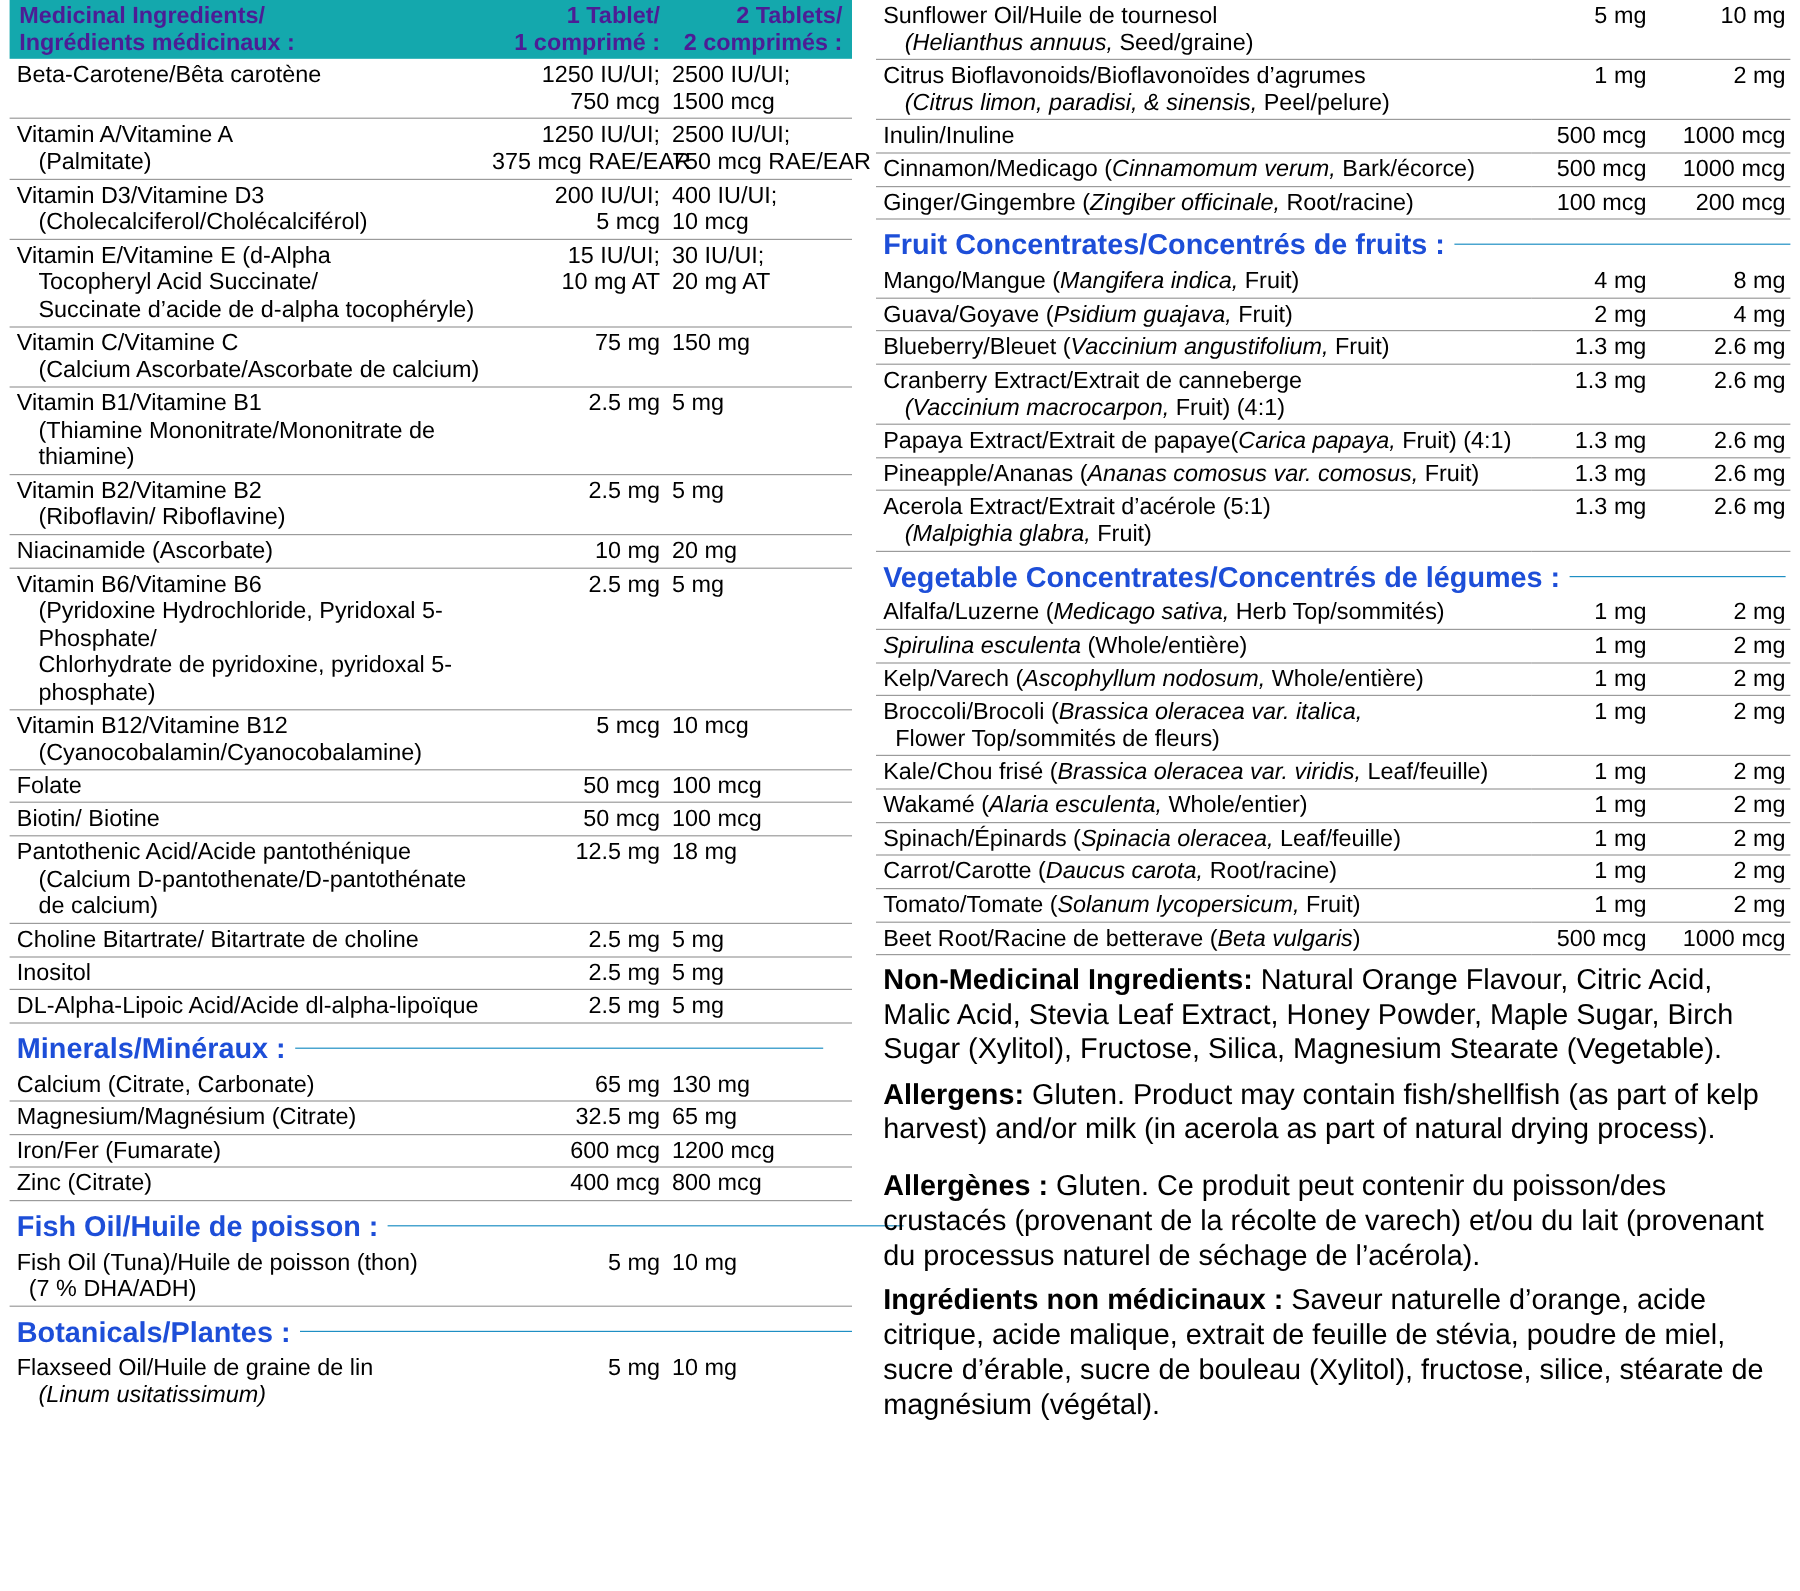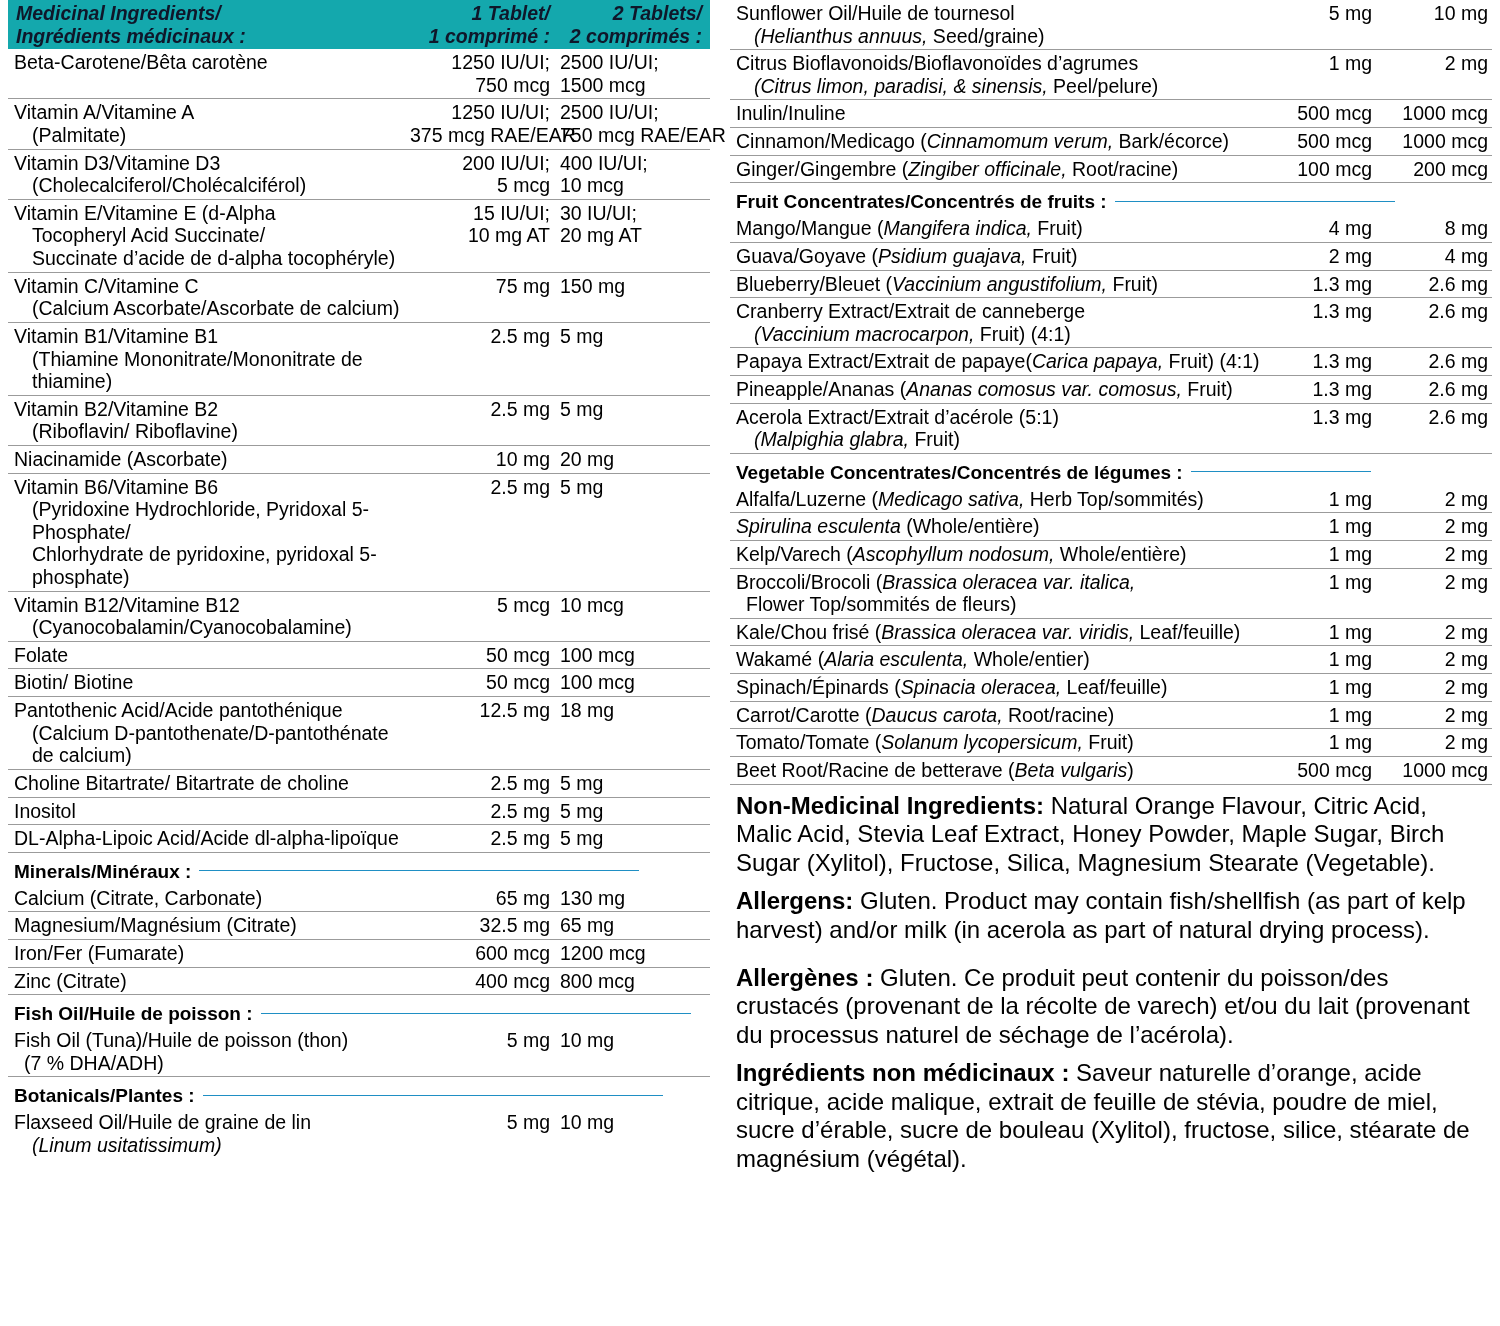--- a/index.html
+++ b/index.html
@@ -54,43 +54,42 @@
   .c-v1 { text-align: right; width: 150px; padding-right: 10px !important; white-space: nowrap; margin-top: 37px; }
   .c-v2 { width: 150px; padding-right: 8px !important; white-space: nowrap; }
 
   
   .r-v1 { text-align: right; width: 104px; padding-right: 8px !important; white-space: nowrap; }
   .r-v2 { text-align: right; width: 112px; padding-right: 4px !important; white-space: nowrap; }
 
   
   .hdr {
     background: #14a8ad;
-    color: #0f172a;
+    color: #4c1d95;
     font-weight: bold;
     font-size: 19.5px;
-    font-style: italic;
   }
   .hdr td {
     padding: 5px 0 6px 0;
     line-height: 1.16;
     vertical-align: top;
     border-bottom: none;
   }
   .hdr .c-name { padding-left: 8px !important; }
   .hdr .c-v1, .hdr .c-v2 { text-align: right; }
 
   .ind1 { display: inline-block; padding-left: 18px; }
   .ind2 { display: inline-block; padding-left: 10px; }
   .it { font-style: italic; }
 
   
   .secthead {
-    color: #000000;
+    color: #1d4ed8;
     font-weight: bold;
-    font-size: 19px;
+    font-size: 24px;
     white-space: nowrap;
     padding-left: 6px !important;
     padding-top: 8px !important;
     padding-bottom: 2px !important;
   }
   .secthead .rule {
     display: inline-block;
     vertical-align: middle;
     height: 1px;
     background: #1f8fc4;

